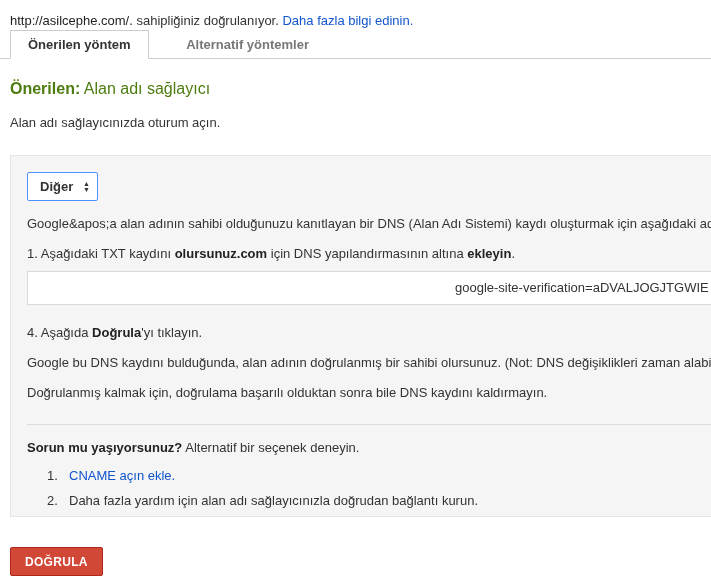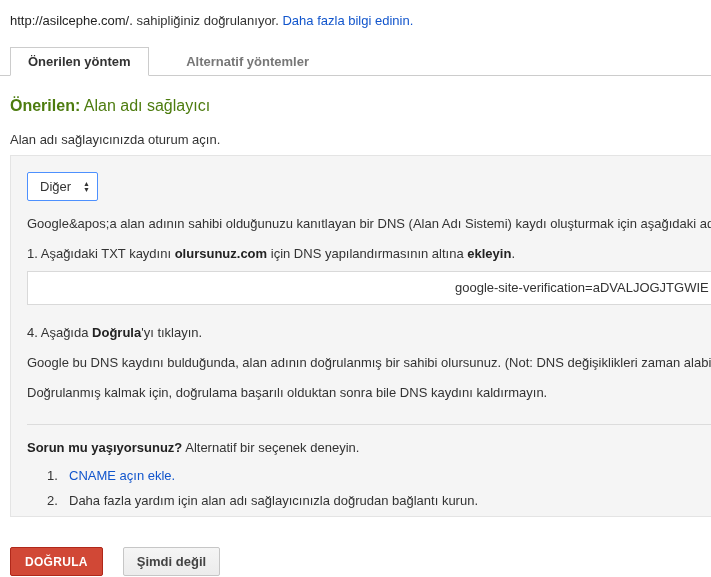--- a/index.html
+++ b/index.html
@@ -15,21 +15,20 @@
   .header-line {
     padding: 12px 0 0 10px;
     white-space: nowrap;
     line-height: 18px;
   }
   .site-url { font-weight: normal; color: #222; }
   .learn-more { color: #1155cc; text-decoration: none; cursor: pointer; }
 
   
   .tabbar {
-    margin-top: 17px;
     position: relative;
     height: 29px;
   }
   .tabbar-rule {
     position: absolute;
     left: 0; right: -20px; bottom: 0;
     border-bottom: 1px solid #ccc;
   }
   .tab {
     position: relative;
@@ -81,21 +80,21 @@
     width: 71px; height: 29px;
     background: #fff;
     border: 1px solid #4d90fe;
     border-radius: 2px;
     display: inline-flex;
     align-items: center;
     justify-content: space-between;
     padding: 0 7px 0 12px;
     cursor: pointer;
   }
-  .dropdown .dd-label { font-weight: normal; color: #333; }
+  .dropdown .dd-label { font-weight: bold; color: #333; }
   .dd-arrows { display: flex; flex-direction: column; line-height: 5px; }
   .dd-arrows span { font-size: 7px; color: #333; height: 6px; }
 
   .panel p {
     margin-top: 15px;
     line-height: 15px;
     white-space: nowrap;
     overflow: hidden;
   }
   .panel p.tight { margin-top: 14px; }
@@ -230,14 +229,13 @@
 
   <ol class="trouble-list">
     <li><a class="link">CNAME açın ekle.</a></li>
     <li><span>Daha fazla yardım için alan adı sağlayıcınızla doğrudan bağlantı kurun.</span></li>
   </ol>
 
 </div>
 
 <div class="footer">
   <button class="btn btn-verify">DOĞRULA</button>
-  <button class="btn btn-notnow">Şimdi değil</button>
 </div>
 
 </body></html>

